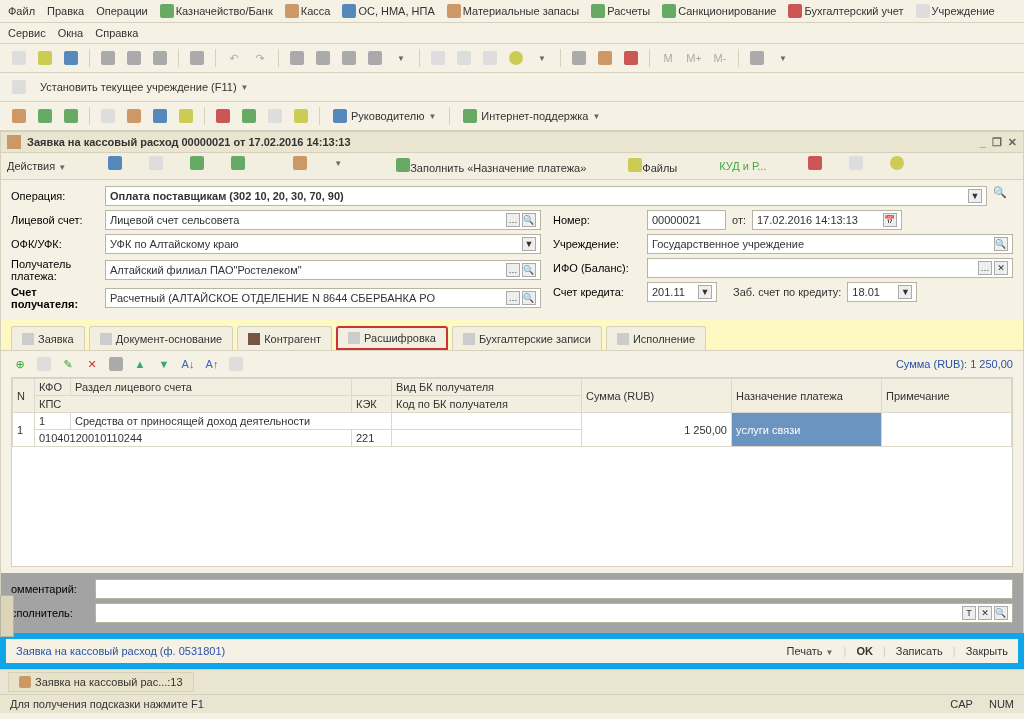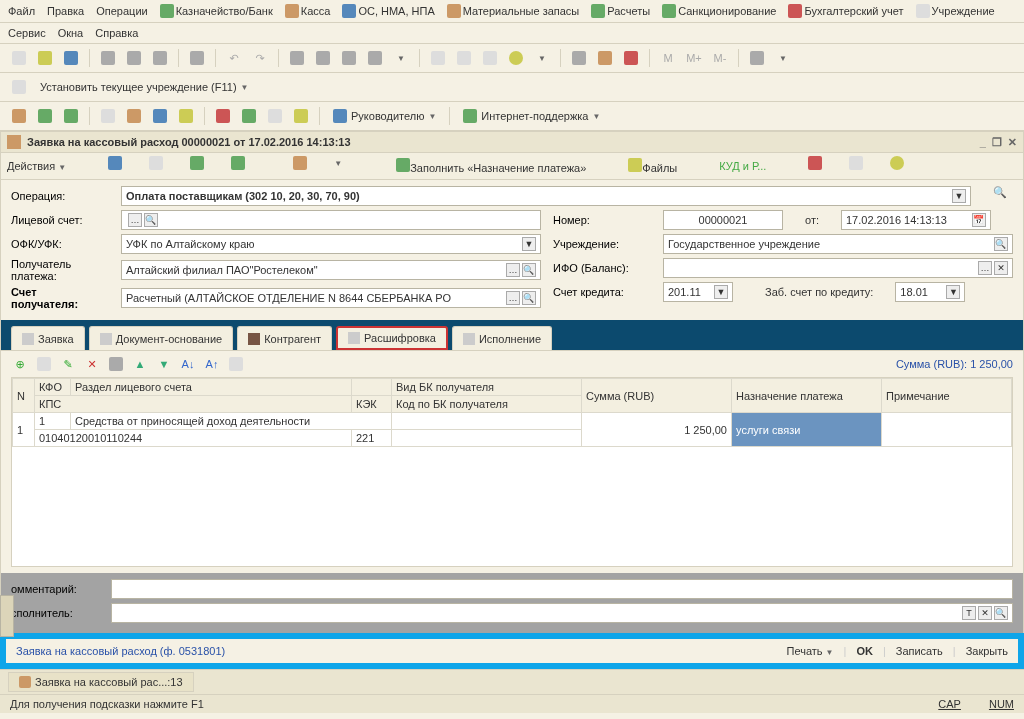--- a/index.html
+++ b/index.html
@@ -14,29 +14,29 @@
 .toolbar .ttxt { display: inline-flex; align-items: center; gap: 4px; padding: 3px 6px; cursor: pointer; }
 .dim { color: #aaa; }
 .docwin { margin: 0; }
 .doc-title { background: #eae5d0; border: 1px solid #d6d1bf; border-bottom: none; display: flex; align-items: center; padding: 3px 6px; }
 .doc-title .ticon { width: 14px; height: 14px; background: #c96; margin-right: 6px; }
 .doc-title .wbtns { margin-left: auto; display: flex; gap: 6px; font-weight: bold; color: #666; }
 .doc-title .wbtns span { cursor: pointer; }
 .doc-toolbar { background: #f3efe0; border: 1px solid #d6d1bf; display: flex; align-items: center; gap: 21px; padding: 3px 6px; }
 .doc-toolbar .tbtn { width: 20px; height: 20px; }
 .form-area { padding: 6px 10px; background: #f5f1e4; border-left: 1px solid #d6d1bf; border-right:1px solid #d6d1bf; }
-.row { display: flex; align-items: center; margin-bottom: 4px; gap: 22px; }
+.row { display: flex; align-items: center; margin-bottom: 4px; gap: 6px; }
 .lbl { width: 88px; color: #000; }
 .input { background: #fff; border: 1px solid #b8b4a3; height: 20px; display: flex; align-items: center; padding: 0 4px; position: relative; }
 .input .txt { flex: 1; white-space: nowrap; overflow: hidden; }
 .input .ib { width: 14px; height: 14px; background: #eee; border: 1px solid #aaa; margin-left: 2px; font-size: 9px; display:flex;align-items:center;justify-content:center;cursor:pointer; }
 .two-col { display: flex; gap: 12px; }
 .col-left { flex: 1; }
 .col-right { width: 460px; }
-.tabs { display: flex; gap: 4px; padding: 6px 10px 0; background: #0c4a6e; border-left:1px solid #d6d1bf;border-right:1px solid #d6d1bf;}
+.tabs { display: flex; gap: 4px; padding: 6px 10px 0; background: #fef9c3; border-left:1px solid #d6d1bf;border-right:1px solid #d6d1bf;}
 .tab { display: flex; align-items: center; gap: 4px; padding: 4px 10px; background: #f3efe0; border: 1px solid #d6d1bf; border-bottom: none; border-radius: 3px 3px 0 0; cursor: pointer; }
 .tab.active { border: 2px solid #c33; }
 .tab .tico { width: 12px; height: 12px; background: #ccc; }
 .grid-tools { display: flex; align-items: center; gap: 6px; padding: 4px 10px; background: #f5f1e4; border:1px solid #d6d1bf;border-bottom:none; }
 .grid-tools .gbtn { width: 18px; height: 18px; display: flex; align-items: center; justify-content: center; cursor: pointer; }
 .sum-label { margin-left: auto; color: #2951a8; }
 .grid { border: 1px solid #d6d1bf; background: #fff; margin: 0 10px; height: 190px; overflow: auto; }
 .grid-wrap{border-left:1px solid #d6d1bf;border-right:1px solid #d6d1bf;background:#f5f1e4;padding-bottom:6px;}
 table { border-collapse: collapse; width: 100%; }
 th, td { border: 1px solid #dcd9cc; padding: 2px 4px; font-size: 11px; text-align: left; background: #fff; }
@@ -44,21 +44,21 @@
 .row2 th { background: #f3efe0; }
 td.sel { background: #6b94c0; color: #fff; }
 td.r { text-align: right; }
 .bottom-form { padding: 6px 10px; background: #a3a3a3; border-left:1px solid #d6d1bf;border-right:1px solid #d6d1bf;}
 .footer-buttons { display: flex; justify-content: flex-end; gap: 10px; padding: 6px 10px; background: #f5f1e4; border: 6px solid #0ea5e9; align-items:center;}
 .footer-buttons .btn { cursor: pointer; }
 .btn.bold { font-weight: bold; }
 .wintabs { display: flex; gap: 4px; padding: 2px 8px; background: #eae5d0; border-top: 1px solid #d6d1bf; }
 .wintabs .wt { display: flex; align-items: center; gap: 4px; padding: 3px 10px; background: #f3efe0; border: 1px solid #d6d1bf; cursor: pointer; font-size: 11px; }
 .status { display: flex; padding: 3px 10px; background: #eae5d0; border-top: 1px solid #d6d1bf; }
-.status .s-right { margin-left: auto; display: flex; gap: 28px; text-decoration: underline; }
+.status .s-right { margin-left: auto; display: flex; gap: 16px; }
 .side-tab { position: absolute; left: 0; top: 595px; width: 14px; height: 42px; background: #dcd5b9; border:1px solid #b8b4a3;}
 .arrow { font-size: 8px; color: #666; }
 .forminfo{color:#2951a8; margin-right:auto;}
 </style>
 </head>
 <body>
 
 <div class="menubar">
   <span class="item">
       <span>Файл</span>
@@ -295,20 +295,21 @@
         <span class="txt"><b>Оплата поставщикам (302 10, 20, 30, 70, 90)</b></span>
         <span class="ib">▼</span>
       </div>
       <span class="ib" style="width:20px;height:20px;">🔍</span>
     </div>
     <div class="two-col">
       <div class="col-left">
         <div class="row">
             <span class="lbl">Лицевой счет:</span>
             <div class="input" style="flex:1;">
+              <span class="txt">Лицевой счет сельсовета</span>
               <span class="ib">…</span>
               <span class="ib">🔍</span>
             </div>
           </div>
         <div class="row">
             <span class="lbl">ОФК/УФК:</span>
             <div class="input" style="flex:1;">
               <span class="txt">УФК по Алтайскому краю</span>
               <span class="ib">▼</span>
             </div>
@@ -326,21 +327,21 @@
             <div class="input" style="flex:1;">
               <span class="txt">Расчетный (АЛТАЙСКОЕ ОТДЕЛЕНИЕ N 8644 СБЕРБАНКА РО</span>
               <span class="ib">…</span>
               <span class="ib">🔍</span>
             </div>
           </div>
       </div>
       <div class="col-right">
         <div class="row">
           <span class="lbl">Номер:</span>
-          <div class="input" style="width:120px;text-align:center;">
+          <div class="input" style="width:79px;">
               <span class="txt">00000021</span>
             </div>
           <span>от:</span>
           <div class="input" style="width:150px;">
               <span class="txt">17.02.2016 14:13:13</span>
               <span class="ib">📅</span>
             </div>
         </div>
         <div class="row">
             <span class="lbl">Учреждение:</span>
@@ -382,20 +383,24 @@
         <span class="tico ic-orange"></span>
         <span>Документ-основание</span>
       </div>
     <div class="tab">
         <span class="tico" style="background:#754;"></span>
         <span>Контрагент</span>
       </div>
     <div class="tab active">
         <span class="tico ic-lgray"></span>
         <span>Расшифровка</span>
+      </div>
+    <div class="tab">
+        <span class="tico ic-red"></span>
+        <span>Бухгалтерские записи</span>
       </div>
     <div class="tab">
         <span class="tico ic-green"></span>
         <span>Исполнение</span>
       </div>
   </div>
 
   <div class="grid-tools" style="margin:0;">
     <span class="gbtn" style="color:#3a3;">⊕</span>
     <span class="gbtn">

